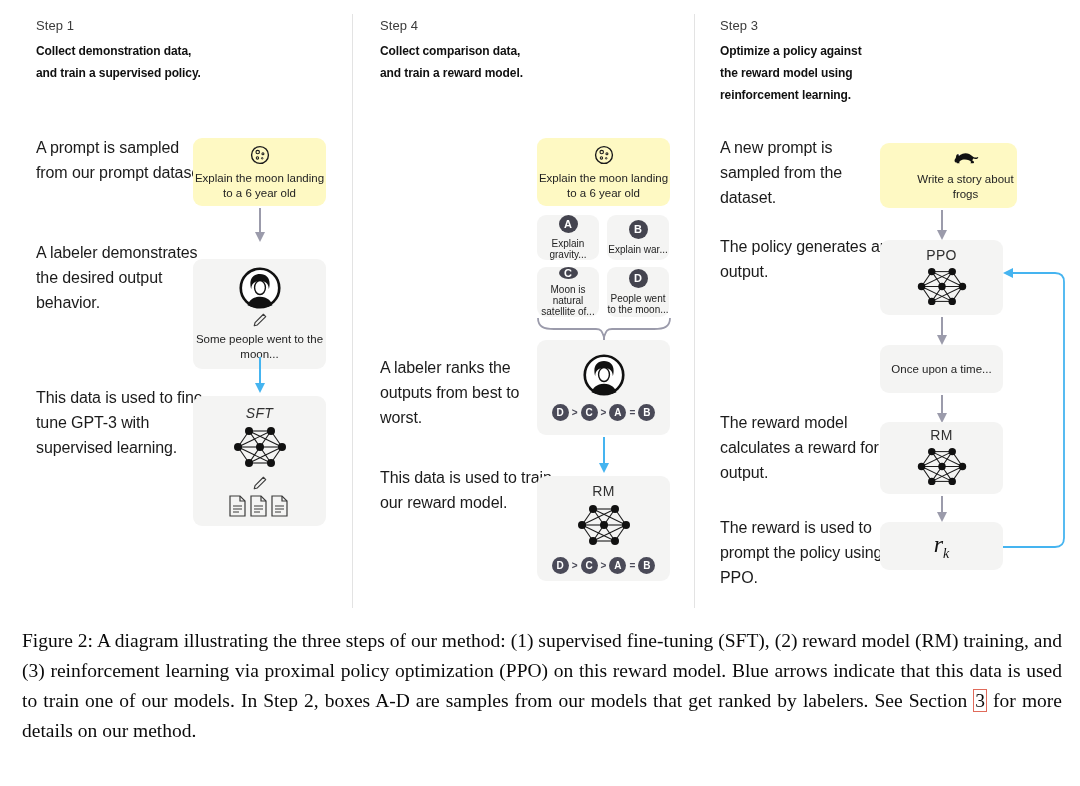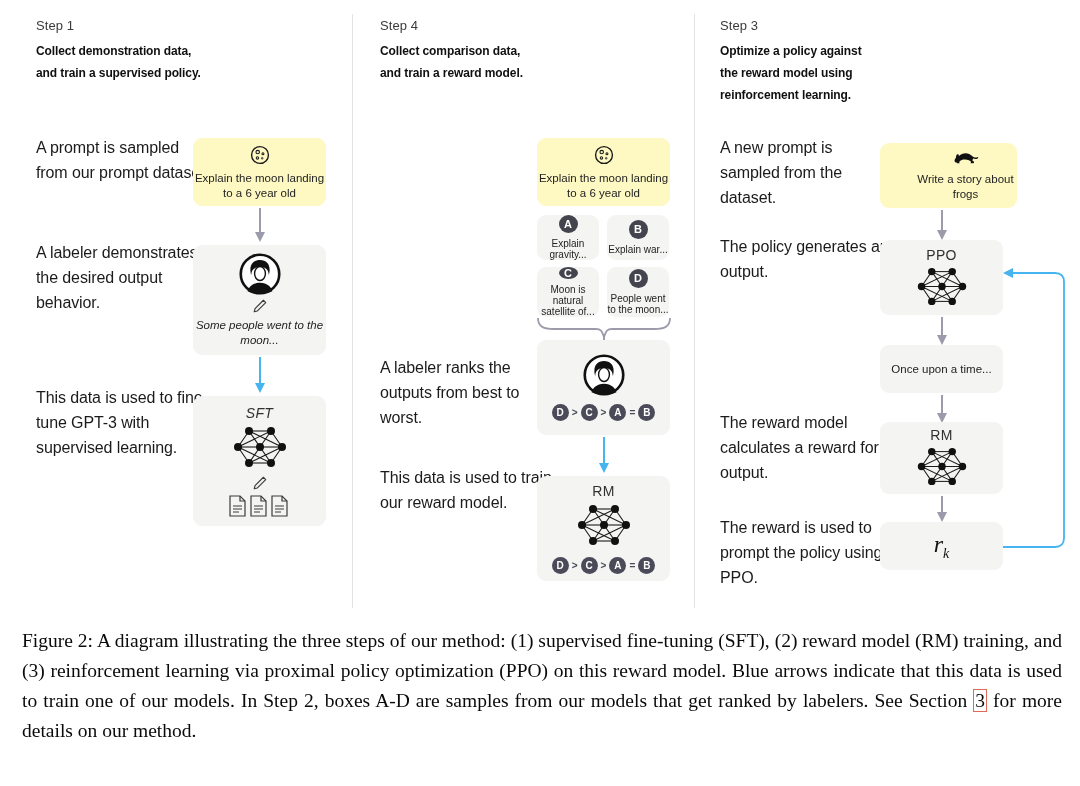--- a/index.html
+++ b/index.html
@@ -77,21 +77,21 @@
         </svg>
         <div class="box-text" style="margin-top:5px;">Explain the moon landing to a 6 year old</div>
       </div>
     </div>
 
     <svg class="arrow" style="left:224px;top:208px;" width="16" height="36">
       <line x1="8" y1="0" x2="8" y2="26" stroke="#9b9bab" stroke-width="2"></line>
       <polygon points="8,34 3,24 13,24" fill="#9b9bab"></polygon>
     </svg>
 
-    <div class="box grey" style="left:165px;top:245px;width:133px;height:110px;font-style:italic;">
+    <div class="box grey" style="left:165px;top:259px;width:133px;height:110px;">
       <div class="center-col">
         <svg width="42" height="42" viewBox="0 0 48 48">
           <circle cx="24" cy="24" r="22" fill="#fff" stroke="#111" stroke-width="3"></circle>
           <path d="M24 8c-7 0-11 4.5-11 11 0 4 1 6 1 6 0-6 4-9 10-9s10 3 10 9c0 0 1-2 1-6 0-6.5-4-11-11-11z" fill="#111"></path>
           <ellipse cx="24" cy="23.5" rx="6.2" ry="8" fill="#fff" stroke="#111" stroke-width="1.6"></ellipse>
           <path d="M24 34c8.5 0 13 5.2 14.2 9.6A21.9 21.9 0 0 1 24 46a21.9 21.9 0 0 1-14.2-2.4C11 39.2 15.5 34 24 34z" fill="#111"></path>
         </svg>
         <svg width="17" height="17" viewBox="0 0 24 24" style="margin-top:3px;">
           <path d="M17.5 3.2l3.3 3.3L9 18.3l-4.4 1.1 1.1-4.4z" fill="none" stroke="#3b3b3b" stroke-width="1.6" stroke-linejoin="round"></path>
         </svg>

